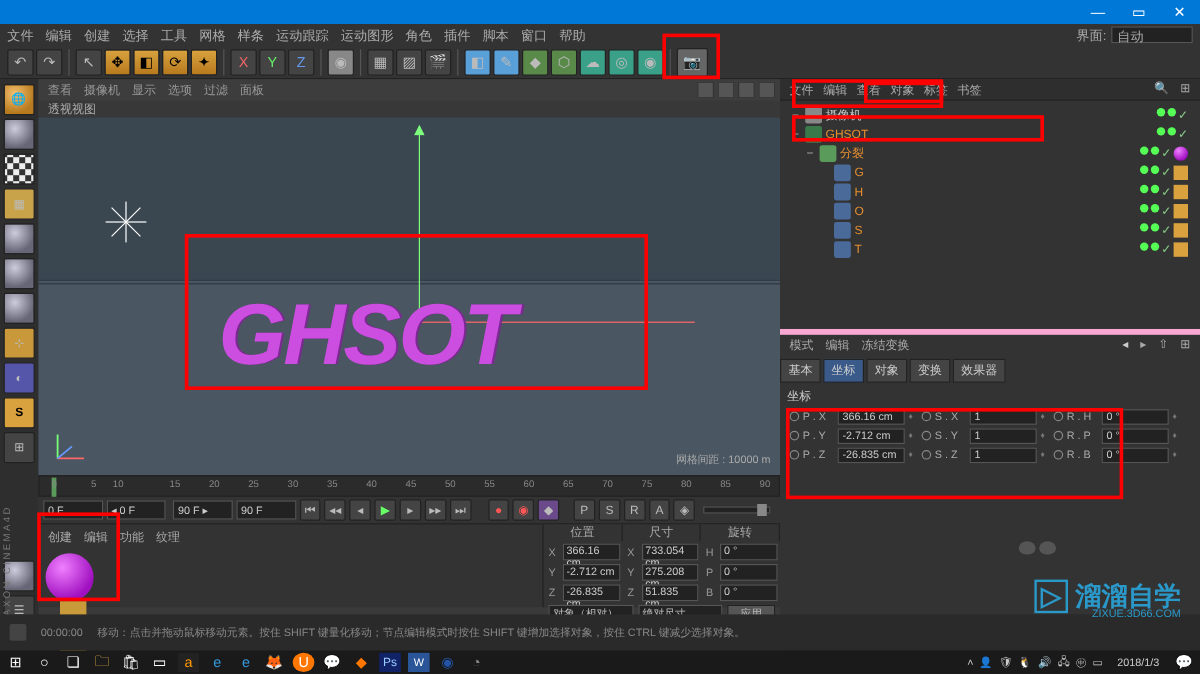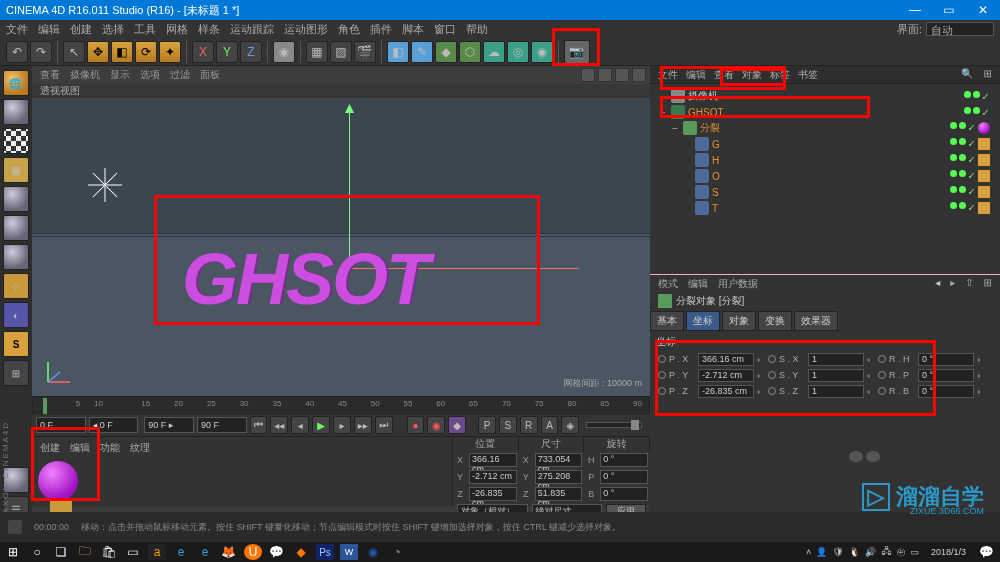--- a/index.html
+++ b/index.html
@@ -112,21 +112,21 @@
 .tree-label { color: #ccc; }
 .tree-label.orange { color: #e89030; }
 .tree-dots { margin-left: auto; display: flex; gap: 2px; padding-right: 6px; }
 .tree-dots .dot { width: 7px; height: 7px; border-radius: 50%; }
 .tree-dots .g { background: #5f5; }
 .tree-dots .tag { width: 12px; height: 12px; border-radius: 50%; background: radial-gradient(circle at 35% 30%, #f080ff, #a010c0 70%); }
 .tree-dots .tago { width: 12px; height: 12px; background: #d9a23e; }
 .tree-dots .chk { color: #8c8; }
 
 
-.attrpanel { flex: 1; background: #333; border-top: 1px solid #f9a8d4; display: flex; flex-direction: column; }
+.attrpanel { flex: 1; background: #333; border-top: 5px solid #f9a8d4; display: flex; flex-direction: column; }
 .attr-head { height: 18px; display: flex; gap: 10px; padding: 2px 8px; font-size: 10px; color: #aaa; }
 .attr-head .ricon { margin-left: auto; color: #ccc; }
 .attr-title { height: 16px; padding: 1px 8px; font-size: 10px; color: #ccc; display: flex; gap: 4px; align-items: center; }
 .attr-title .tic { width: 14px; height: 14px; background: #5a9a5a; display: inline-block; }
 .attr-tabs { display: flex; gap: 2px; padding: 2px 0; }
 .attr-tab { padding: 2px 6px; background: #444; font-size: 10px; color: #ccc; border: 1px solid #222; }
 .attr-tab.active { background: #3a5a8a; }
 .attr-section { padding: 2px 6px; font-size: 10px; color: #ccc; }
 .attr-row { display: flex; align-items: center; height: 16px; gap: 3px; font-size: 9px; color: #aaa; padding: 0 8px; }
 .attr-row .circ { width: 8px; height: 8px; border: 1px solid #888; border-radius: 50%; }
@@ -157,21 +157,20 @@
 .taskbar .tray { display: flex; gap: 5px; align-items: center; font-size: 9px; color: #ccc; }
 .taskbar .date { font-size: 9px; color: #ccc; padding: 0 6px; }
 
 
 .maxon { position: absolute; left: 1px; bottom: 40px; writing-mode: vertical-rl; transform: rotate(180deg); font-size: 8px; color: #777; letter-spacing: 2px; }
 </style>
 </head>
 <body>
 
 <div class="titlebar">
-  <span>CINEMA 4D R16.011 Studio (R16) - [未标题 1 *]</span>
   <span class="spacer"></span>
   <span class="winbtn">—</span>
   <span class="winbtn">▭</span>
   <span class="winbtn close">✕</span>
 </div>
 
 <div class="menubar">
   <span>文件</span>
   <span>编辑</span>
   <span>创建</span>
@@ -492,29 +491,25 @@
             <span class="chk">✓</span>
             <span class="tago"></span>
           </span>
         </div>
       </div>
 
     <div class="attrpanel">
       <div class="attr-head">
         <span>模式</span>
         <span>编辑</span>
-        <span>用户数据</span>
+        <span>冻结变换</span>
         <span class="ricon">◂</span>
         <span>▸</span>
         <span>⇧</span>
         <span>⊞</span>
-      </div>
-      <div class="attr-title">
-        <span class="tic"></span>
-        <span>分裂对象 [分裂]</span>
       </div>
       <div class="attr-tabs" id="attr-tabs">
           <div class="attr-tab">基本</div>
           <div class="attr-tab active">坐标</div>
           <div class="attr-tab">对象</div>
           <div class="attr-tab">变换</div>
           <div class="attr-tab">效果器</div>
         </div>
       <div class="attr-section">坐标</div>
       <div id="attr-rows">

